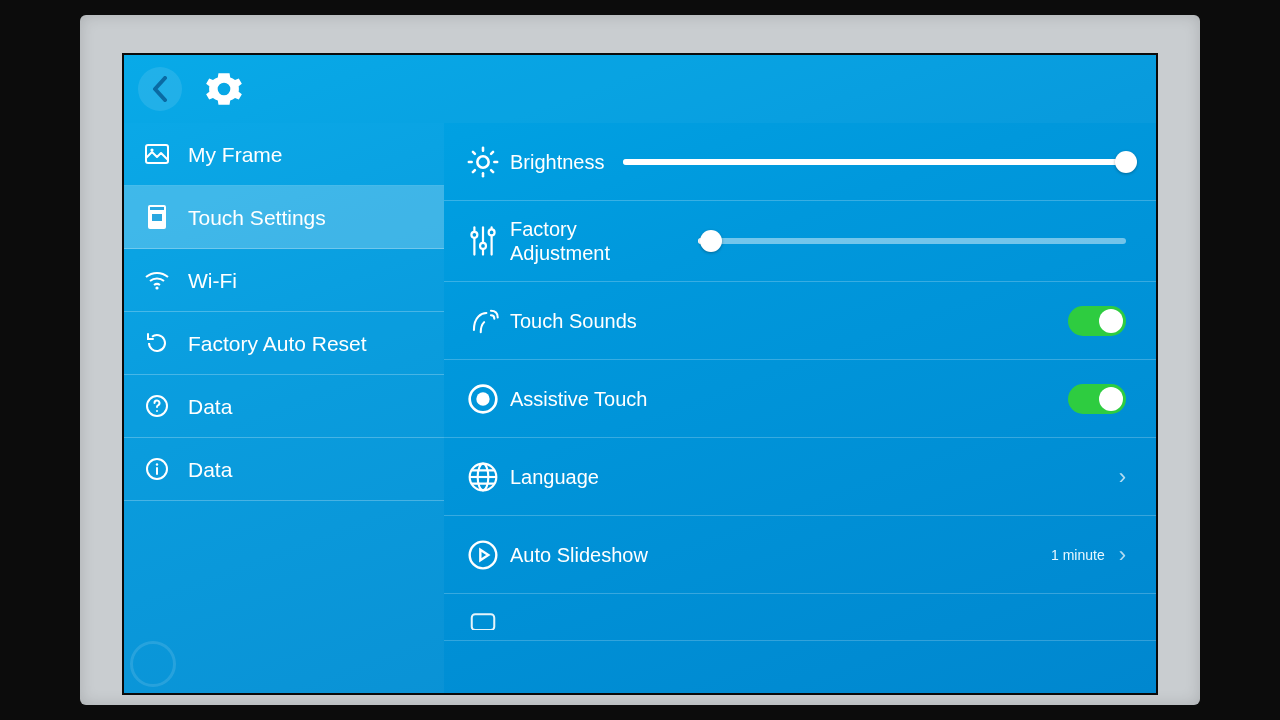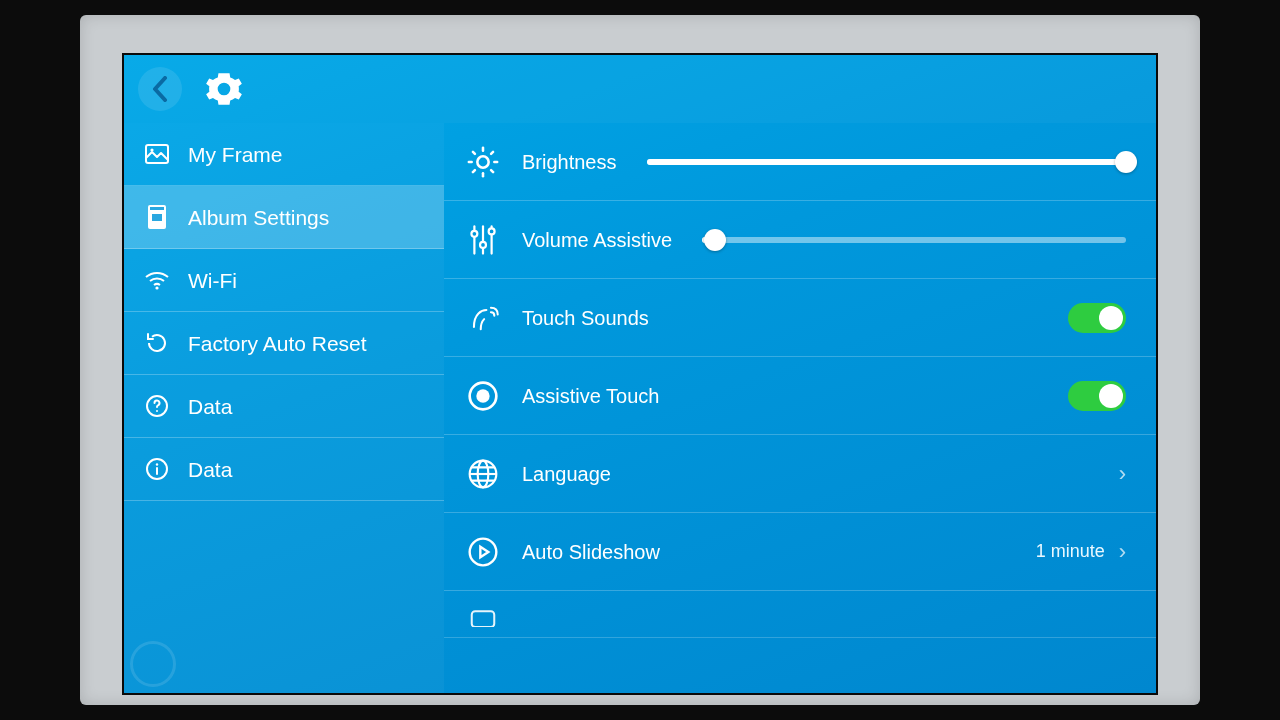--- a/index.html
+++ b/index.html
@@ -61,21 +61,21 @@
     cursor:pointer;
   }
   .side-item.active {
     background: rgba(255,255,255,0.22);
   }
   .side-item .ic { width:26px;height:26px;display:flex;align-items:center;justify-content:center;flex:0 0 26px; }
   .content { flex:1; display:flex; flex-direction:column; overflow:hidden; }
   .row {
     display:flex;align-items:center;
     padding: 16px 30px 16px 20px;
-    gap:20px;
+    gap:8px;
     border-bottom:1px solid rgba(255,255,255,0.22);
     color:#fff;font-size:20px;
     min-height:78px;
   }
   .row .ic { width:38px;height:38px;flex:0 0 38px;display:flex;align-items:center;justify-content:center; }
   .row .label { flex:0 0 auto; max-width:170px; line-height:1.2; }
   .row .ctrl { flex:1; display:flex;align-items:center;justify-content:flex-end;gap:14px; }
   .slider {
     flex:1;
     height:6px;
@@ -92,21 +92,21 @@
     position:absolute;top:50%;width:22px;height:22px;border-radius:50%;
     background:#fff;transform:translate(-50%,-50%);
     box-shadow:0 1px 3px rgba(0,0,0,.3);
   }
   .toggle {
     width:58px;height:30px;border-radius:15px;background:#2ecc40;position:relative;
   }
   .toggle .knob{
     position:absolute;right:3px;top:3px;width:24px;height:24px;border-radius:50%;background:#fff;
   }
-  .value-text{color:#e8f8ff;font-size:18px;text-align:center;}
+  .value-text{color:#e8f8ff;font-size:14px;text-align:center;}
   .chev{color:rgba(255,255,255,.7);font-size:22px;}
   .corner-ring{
     position:absolute;left:6px;bottom:6px;width:46px;height:46px;border-radius:50%;
     border:3px solid rgba(255,255,255,.12);
   }
   svg{display:block}
 </style>
 </head>
 <body>
 
@@ -142,21 +142,21 @@
         </div>
 
         <div class="side-item active">
           <span class="ic">
             <svg width="22" height="24" viewBox="0 0 22 24" fill="#fff">
                 <path d="M4 0h14a2 2 0 0 1 2 2v20a2 2 0 0 1-2 2H4a2 2 0 0 1-2-2V2a2 2 0 0 1 2-2z"></path>
                 <rect x="6" y="9" width="10" height="7" fill="#2aa7e0"></rect>
                 <rect x="4" y="2" width="14" height="3" fill="#2aa7e0"></rect>
               </svg>
           </span>
-          <span>Album Settings</span>
+          <span>Touch Settings</span>
         </div>
 
         <div class="side-item">
           <span class="ic">
             <svg width="26" height="20" viewBox="0 0 26 20" fill="none" stroke="#fff" stroke-width="2">
                 <path d="M2 7a17 17 0 0 1 22 0"></path>
                 <path d="M6 11a11 11 0 0 1 14 0"></path>
                 <path d="M10 15a5 5 0 0 1 6 0"></path>
                 <circle cx="13" cy="18" r="1.6" fill="#fff" stroke="none"></circle>
               </svg>
@@ -230,21 +230,21 @@
           <span class="ic">
             <svg width="30" height="32" viewBox="0 0 24 26" fill="none" stroke="#fff" stroke-width="1.8" stroke-linecap="round">
                 <line x1="5" y1="2" x2="5" y2="24"></line>
                 <circle cx="5" cy="8" r="2.4" fill="#0098dc"></circle>
                 <line x1="12" y1="2" x2="12" y2="24"></line>
                 <circle cx="12" cy="17" r="2.4" fill="#0098dc"></circle>
                 <line x1="19" y1="2" x2="19" y2="24"></line>
                 <circle cx="19" cy="6" r="2.4" fill="#0098dc"></circle>
               </svg>
           </span>
-          <span class="label">Volume Assistive</span>
+          <span class="label">Factory Adjustment</span>
           <div class="ctrl">
             <div class="slider">
               <div class="fill" style="width:3%"></div>
               <div class="thumb" style="left:3%"></div>
             </div>
           </div>
         </div>
 
         <div class="row">
           <span class="ic">

